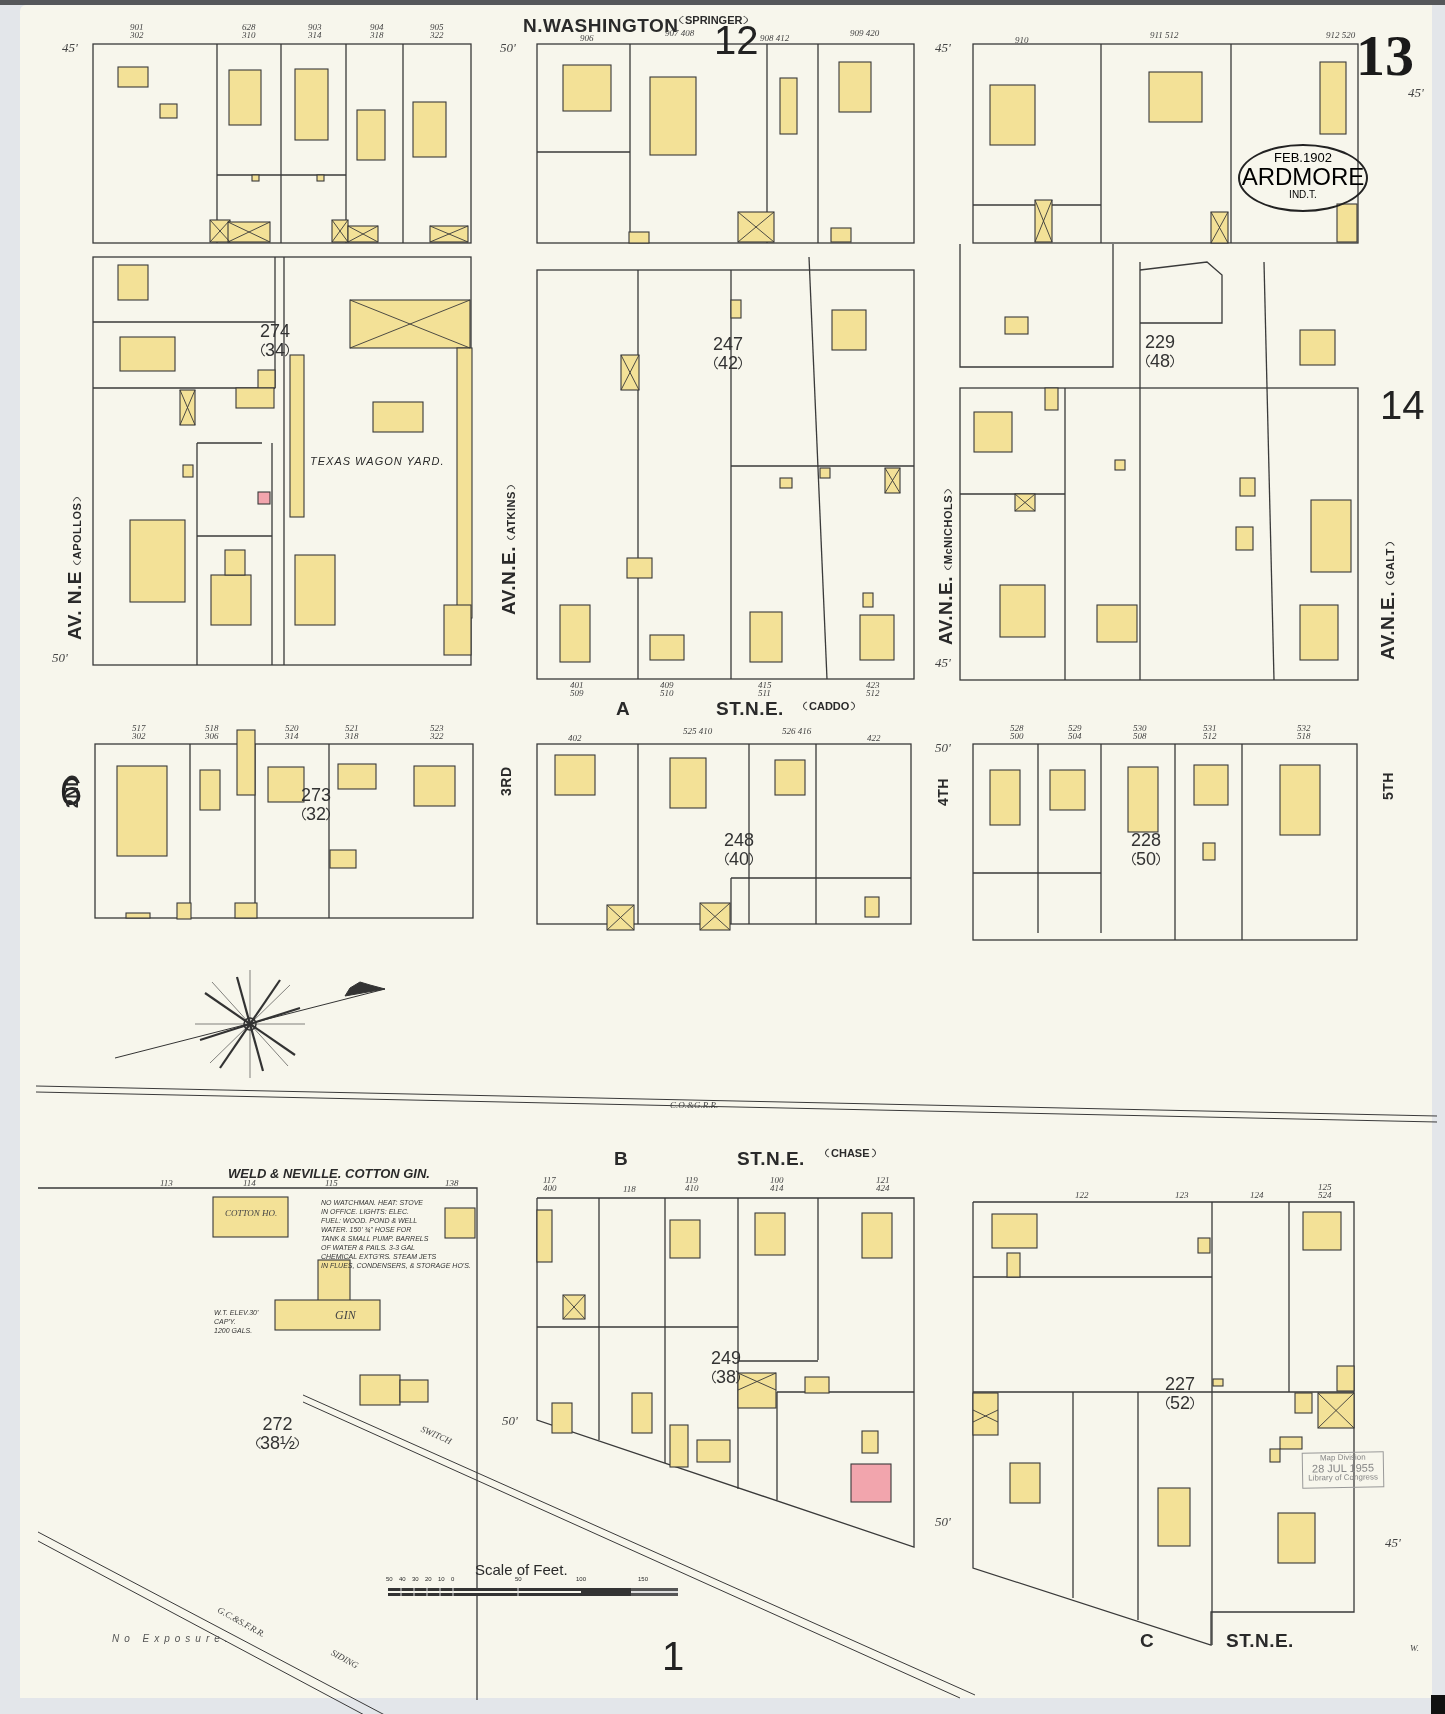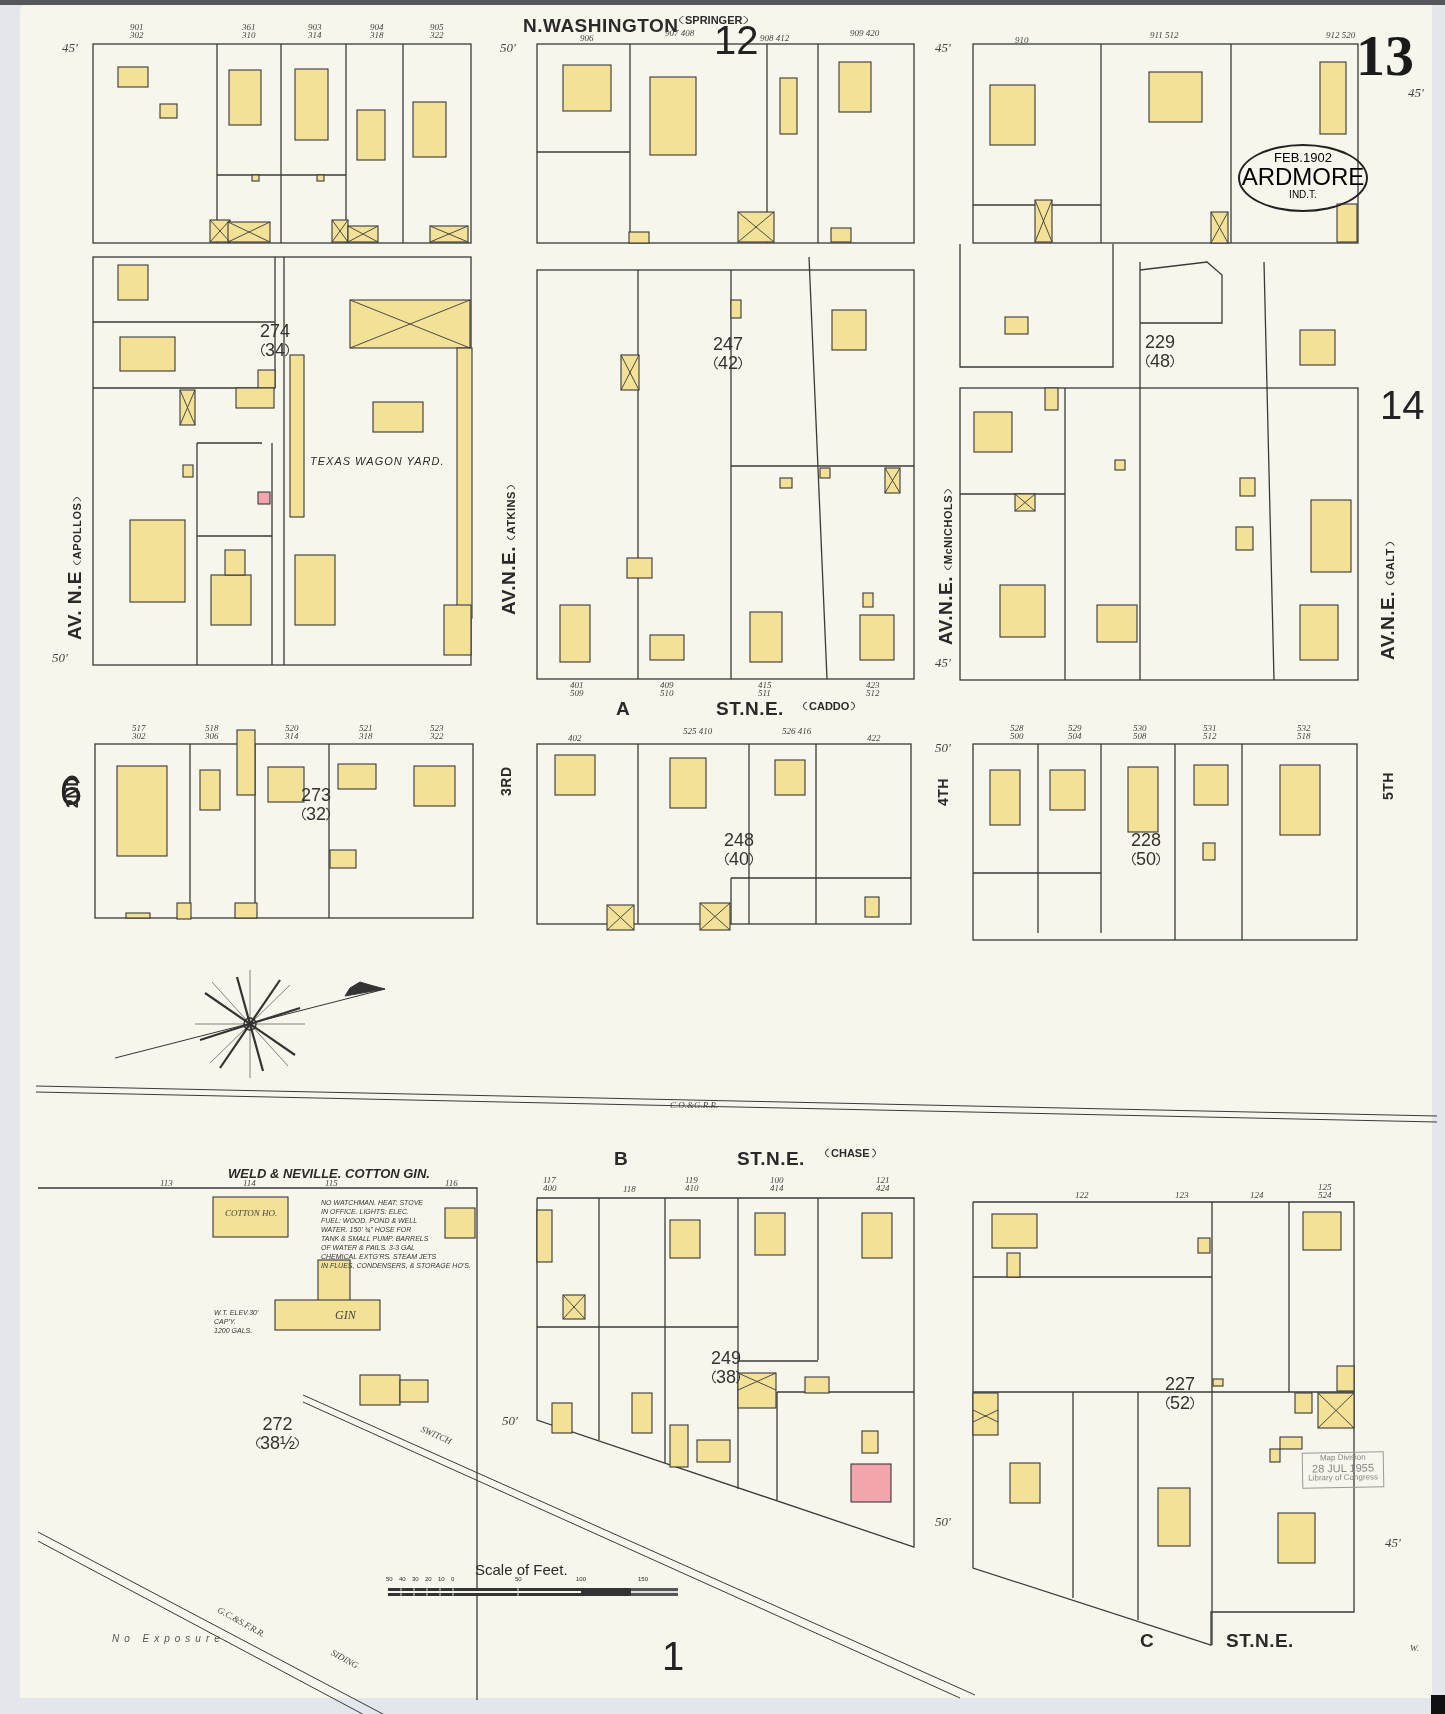--- a/index.html
+++ b/index.html
@@ -386,21 +386,21 @@
   <div class="lbl" style="left:451px;top:1576px;font-size:6px;">0</div>
   <div class="lbl" style="left:515px;top:1576px;font-size:6px;">50</div>
   <div class="lbl" style="left:576px;top:1576px;font-size:6px;">100</div>
   <div class="lbl" style="left:638px;top:1576px;font-size:6px;">150</div>
 
   <div class="lbl tiny" style="left:130px;top:23px;line-height:8px;">
       <div>901</div>
       <div>302</div>
     </div>
   <div class="lbl tiny" style="left:242px;top:23px;line-height:8px;">
-      <div>361</div>
+      <div>628</div>
       <div>310</div>
     </div>
   <div class="lbl tiny" style="left:308px;top:23px;line-height:8px;">
       <div>903</div>
       <div>314</div>
     </div>
   <div class="lbl tiny" style="left:370px;top:23px;line-height:8px;">
       <div>904</div>
       <div>318</div>
     </div>
@@ -439,21 +439,21 @@
       <div>302</div>
     </div>
   <div class="lbl tiny" style="left:205px;top:724px;line-height:8px;">
       <div>518</div>
       <div>306</div>
     </div>
   <div class="lbl tiny" style="left:285px;top:724px;line-height:8px;">
       <div>520</div>
       <div>314</div>
     </div>
-  <div class="lbl tiny" style="left:359px;top:724px;line-height:8px;">
+  <div class="lbl tiny" style="left:345px;top:724px;line-height:8px;">
       <div>521</div>
       <div>318</div>
     </div>
   <div class="lbl tiny" style="left:430px;top:724px;line-height:8px;">
       <div>523</div>
       <div>322</div>
     </div>
   <div class="lbl tiny" style="left:568px;top:733px;">402</div>
   <div class="lbl tiny" style="left:683px;top:726px;">525 410</div>
   <div class="lbl tiny" style="left:782px;top:726px;">526 416</div>
@@ -475,21 +475,21 @@
       <div>512</div>
     </div>
   <div class="lbl tiny" style="left:1297px;top:724px;line-height:8px;">
       <div>532</div>
       <div>518</div>
     </div>
 
   <div class="lbl tiny" style="left:160px;top:1178px;">113</div>
   <div class="lbl tiny" style="left:243px;top:1178px;">114</div>
   <div class="lbl tiny" style="left:325px;top:1178px;">115</div>
-  <div class="lbl tiny" style="left:445px;top:1178px;">116</div>
+  <div class="lbl tiny" style="left:445px;top:1178px;">138</div>
   <div class="lbl tiny" style="left:543px;top:1176px;line-height:8px;">
       <div>117</div>
       <div>400</div>
     </div>
   <div class="lbl tiny" style="left:623px;top:1184px;">118</div>
   <div class="lbl tiny" style="left:685px;top:1176px;line-height:8px;">
       <div>119</div>
       <div>410</div>
     </div>
   <div class="lbl tiny" style="left:770px;top:1176px;line-height:8px;">

